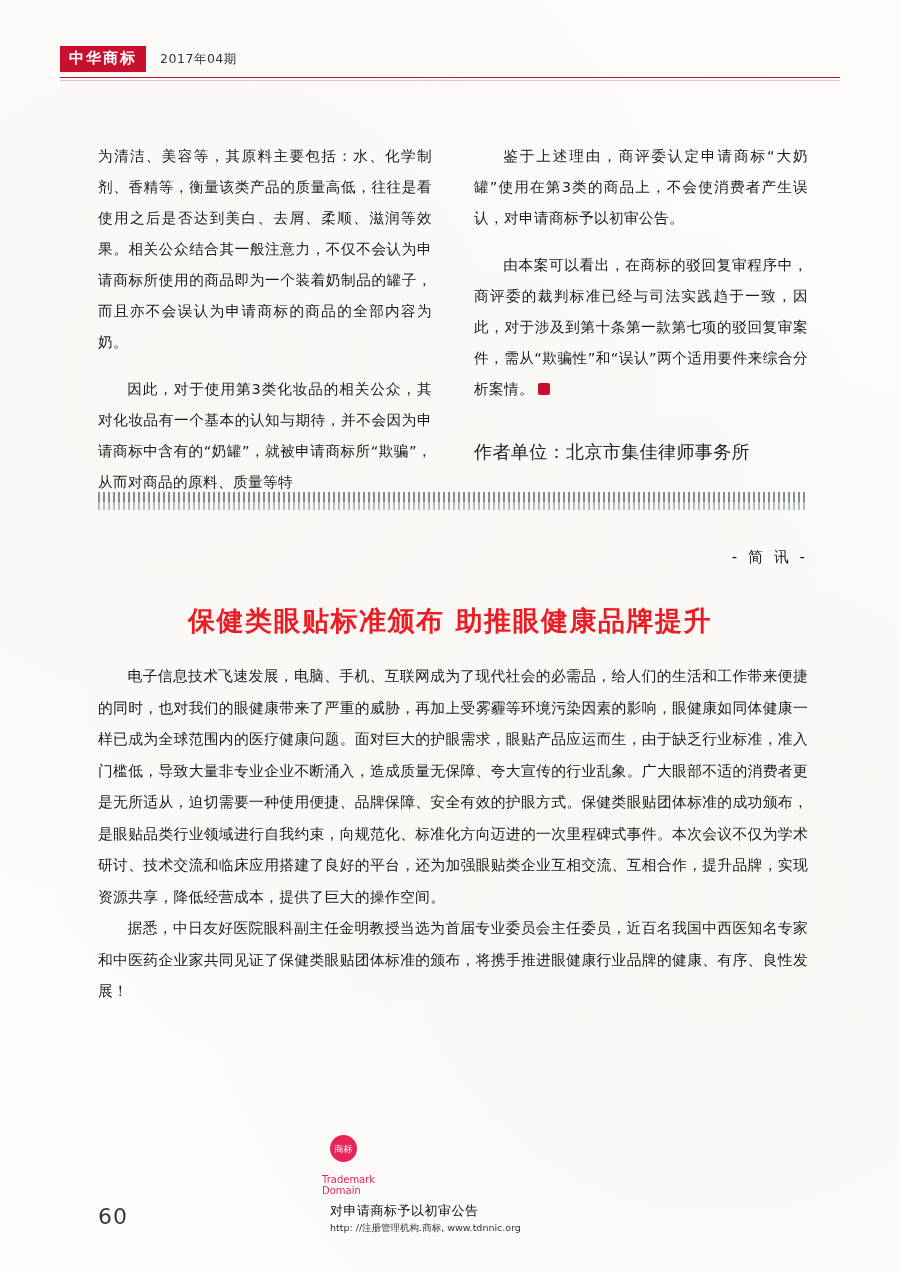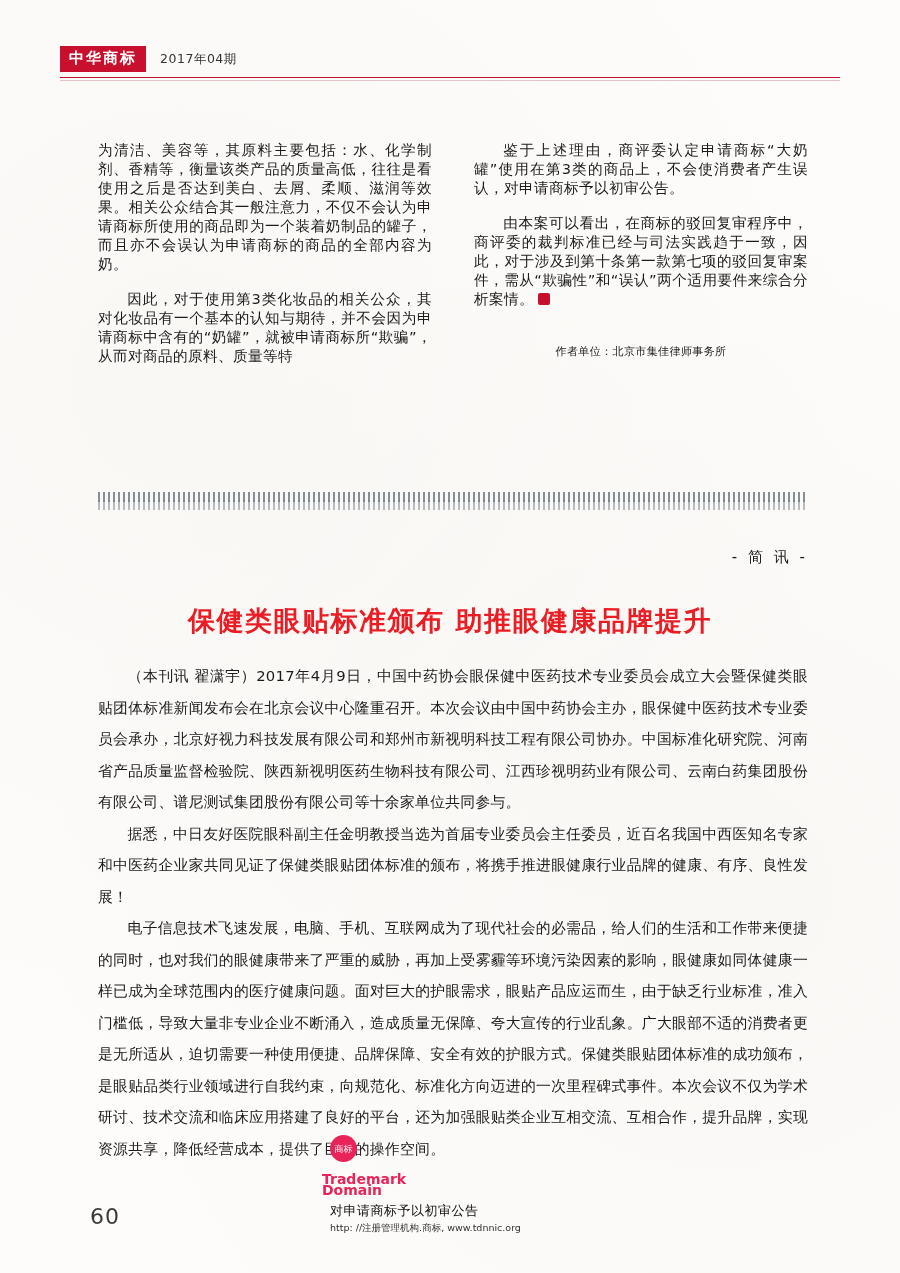--- a/index.html
+++ b/index.html
@@ -82,31 +82,31 @@
     width: 710px;
     display: flex;
     gap: 42px;
   }
   .col {
     width: 334px;
   }
   .col p {
     margin: 0 0 0 0;
     font-size: 14.6px;
-    line-height: 19px;
+    line-height: 31px;
     text-align: justify;
     text-justify: inter-ideograph;
     letter-spacing: 0.4px;
   }
   .col p + p { margin-top: 16px; }
   .indent { text-indent: 2em; }
   .byline {
     margin-top: 36px;
-    font-size: 11px;
-    text-align: center;
+    font-size: 18px;
+    text-align: left;
     letter-spacing: 0.4px;
     color: #222;
   }
   .end-mark {
     display: inline-block;
     width: 12px;
     height: 12px;
     background: #c8102e;
     border-radius: 2px;
     margin-left: 4px;
@@ -166,21 +166,21 @@
     font-size: 14.8px;
     line-height: 31.5px;
     text-align: justify;
     text-justify: inter-ideograph;
     letter-spacing: 0.3px;
   }
 
   
   .folio {
     position: absolute;
-    left: 90px;
+    left: 98px;
     bottom: 44px;
     font-size: 22px;
     color: #3a3a3a;
     letter-spacing: 1px;
   }
   .footer-logo {
     position: absolute;
     left: 330px;
     bottom: 38px;
     display: flex;
@@ -202,23 +202,23 @@
   .logo-badge .dot span {
     position: absolute;
     left: 50%; top: 50%;
     transform: translate(-50%,-50%);
     color: #fff;
     font-size: 9px;
     letter-spacing: 0;
     white-space: nowrap;
   }
   .logo-word {
-    font-size: 14px;
+    font-size: 10px;
     color: #e8245a;
-    font-weight: bold;
+    font-weight: normal;
     line-height: 11px;
     margin-left: -8px;
     font-family: "DejaVu Sans", "Liberation Sans", sans-serif;
   }
   .footer-text { line-height: 14px; }
   .footer-text .l1 {
     font-size: 13px;
     color: #111;
     letter-spacing: .5px;
   }
@@ -268,23 +268,22 @@
 
   <div class="ghost" style="left:120px; top:520px; width:300px;">　　　　　　　　　　　　　　　</div>
 
   <div class="divider"></div>
   <div class="divider divider2"></div>
 
   <div class="news-label">- 简 讯 -</div>
   <div class="news-title">保健类眼贴标准颁布  助推眼健康品牌提升</div>
 
   <div class="news-body">
-    <p class="indent">（本刊讯  翟潇宇）2017年4月9日，中国中药协会眼保健中医药技术专业委员会成立大会暨保健类眼贴团体标准新闻发布会在北京会议中心隆重召开。本次会议由中国中药协会主办，眼保健中医药技术专业委员会承办，北京好视力科技发展有限公司和郑州市新视明科技工程有限公司协办。中国标准化研究院、河南省产品质量监督检验院、陕西新视明医药生物科技有限公司、江西珍视明药业有限公司、云南白药集团股份有限公司、谱尼测试集团股份有限公司等十余家单位共同参与。</p>
+    <p class="indent">电子信息技术飞速发展，电脑、手机、互联网成为了现代社会的必需品，给人们的生活和工作带来便捷的同时，也对我们的眼健康带来了严重的威胁，再加上受雾霾等环境污染因素的影响，眼健康如同体健康一样已成为全球范围内的医疗健康问题。面对巨大的护眼需求，眼贴产品应运而生，由于缺乏行业标准，准入门槛低，导致大量非专业企业不断涌入，造成质量无保障、夸大宣传的行业乱象。广大眼部不适的消费者更是无所适从，迫切需要一种使用便捷、品牌保障、安全有效的护眼方式。保健类眼贴团体标准的成功颁布，是眼贴品类行业领域进行自我约束，向规范化、标准化方向迈进的一次里程碑式事件。本次会议不仅为学术研讨、技术交流和临床应用搭建了良好的平台，还为加强眼贴类企业互相交流、互相合作，提升品牌，实现资源共享，降低经营成本，提供了巨大的操作空间。</p>
     <p class="indent">据悉，中日友好医院眼科副主任金明教授当选为首届专业委员会主任委员，近百名我国中西医知名专家和中医药企业家共同见证了保健类眼贴团体标准的颁布，将携手推进眼健康行业品牌的健康、有序、良性发展！</p>
-    <p class="indent">电子信息技术飞速发展，电脑、手机、互联网成为了现代社会的必需品，给人们的生活和工作带来便捷的同时，也对我们的眼健康带来了严重的威胁，再加上受雾霾等环境污染因素的影响，眼健康如同体健康一样已成为全球范围内的医疗健康问题。面对巨大的护眼需求，眼贴产品应运而生，由于缺乏行业标准，准入门槛低，导致大量非专业企业不断涌入，造成质量无保障、夸大宣传的行业乱象。广大眼部不适的消费者更是无所适从，迫切需要一种使用便捷、品牌保障、安全有效的护眼方式。保健类眼贴团体标准的成功颁布，是眼贴品类行业领域进行自我约束，向规范化、标准化方向迈进的一次里程碑式事件。本次会议不仅为学术研讨、技术交流和临床应用搭建了良好的平台，还为加强眼贴类企业互相交流、互相合作，提升品牌，实现资源共享，降低经营成本，提供了巨大的操作空间。</p>
   </div>
 
   <div class="folio">60</div>
 
   <div class="footer-logo">
     <div class="logo-badge">
       <div class="dot">
           <span>商标</span>
         </div>
     </div>

